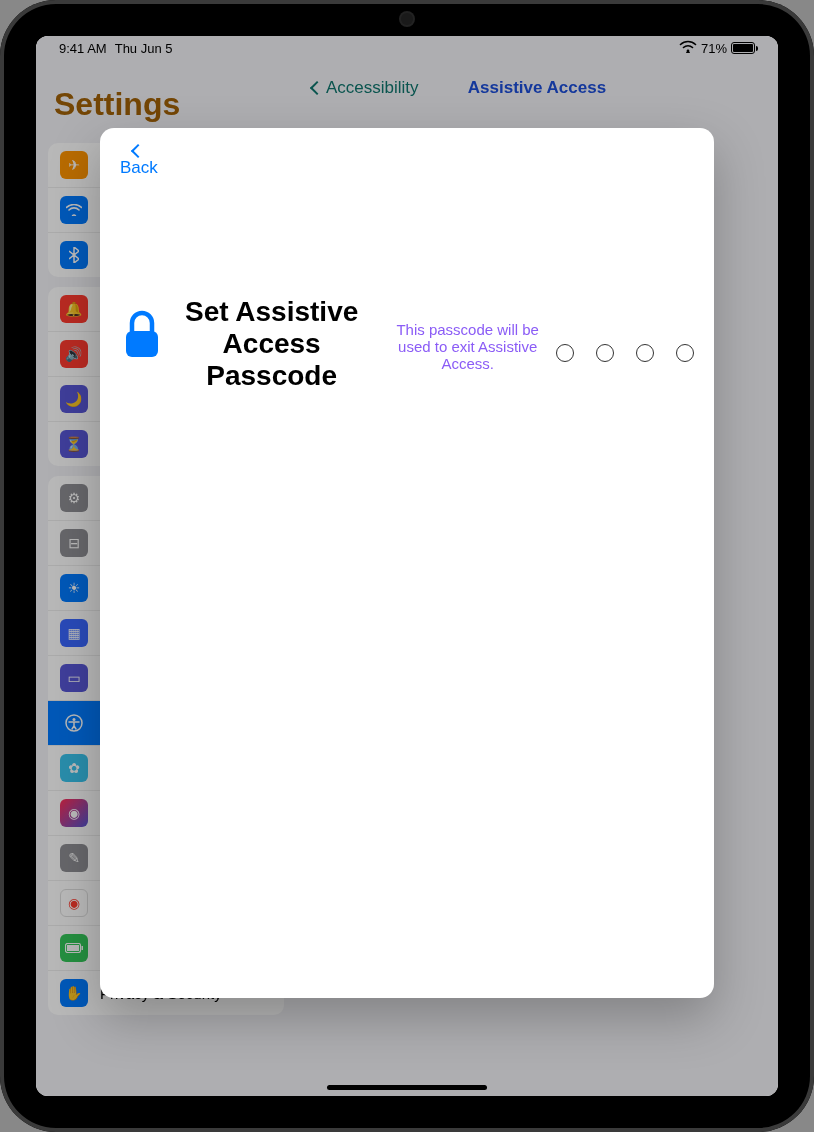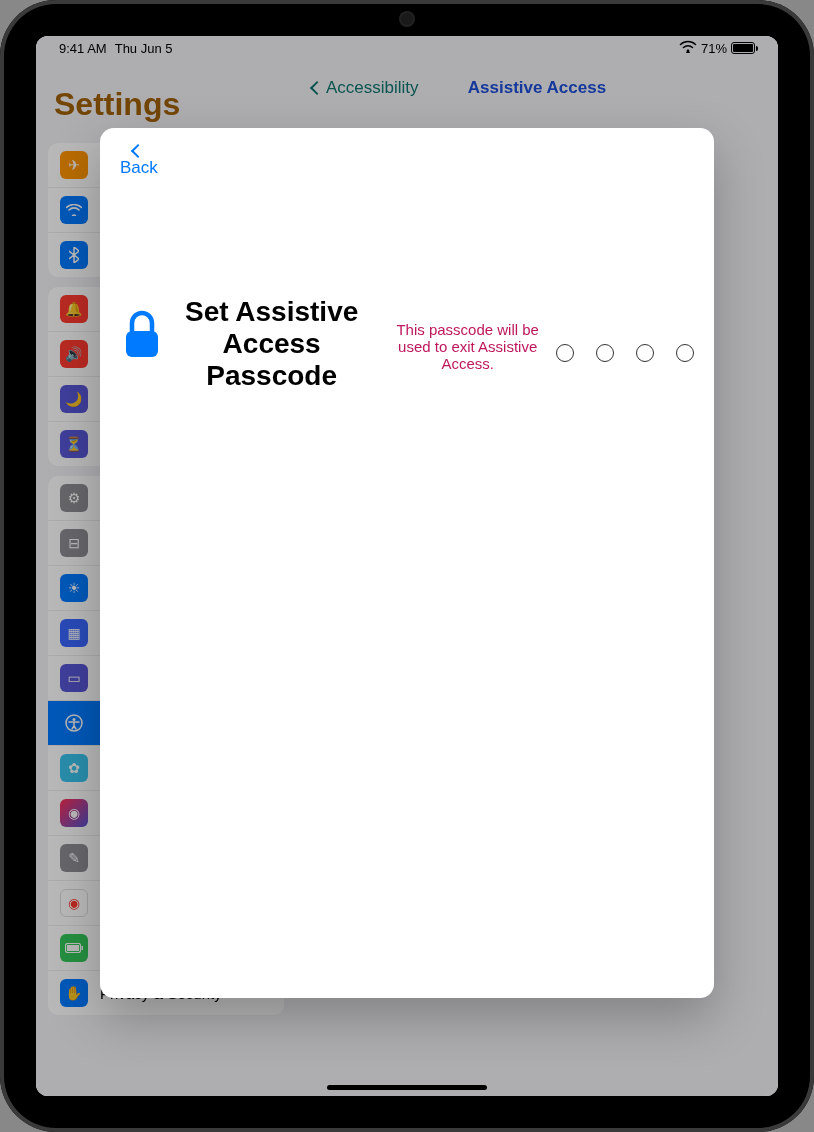--- a/index.html
+++ b/index.html
@@ -200,21 +200,21 @@
   }
   .lock-icon svg { display: block; }
   .modal-title {
     font-size: 28px;
     font-weight: 700;
     color: #000;
     margin-top: 18px;
   }
   .modal-subtitle {
     font-size: 15px;
-    color: #be185d;
+    color: #8b5cf6;
     margin-top: 22px;
   }
   .dots {
     margin-top: 36px;
     display: flex;
     gap: 22px;
     justify-content: center;
   }
   .dot {
     width: 18px; height: 18px;

